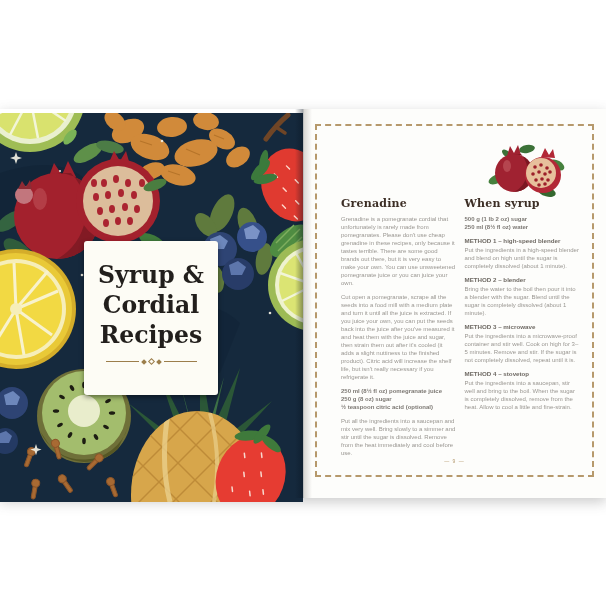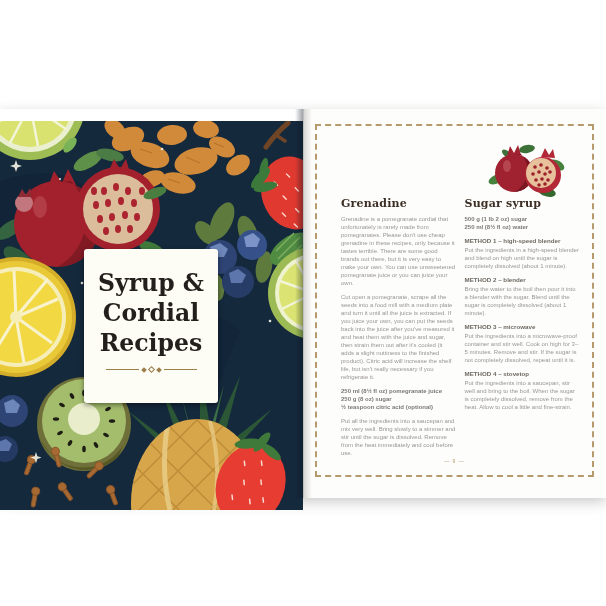--- a/index.html
+++ b/index.html
@@ -3,21 +3,21 @@
 <meta charset="utf-8">
 <style>
   * { margin:0; padding:0; box-sizing:border-box; }
   html,body { width:606px; height:606px; background:#ffffff; overflow:hidden; }
   body { position:relative; font-family:"Liberation Sans", sans-serif; }
 
   .spread { position:absolute; left:0; top:109px; width:606px; height:389px;
             box-shadow:0 4px 12px rgba(70,70,70,.28); }
 
   
-  .left-page { position:absolute; left:0; top:12px; width:303px; height:389px;
+  .left-page { position:absolute; left:0; top:4px; width:303px; height:389px;
                background:#15293d; overflow:hidden; }
   .left-page svg { position:absolute; left:0; top:0; }
 
   .title-card { position:absolute; left:84px; top:128px; width:134px; height:154px;
                 background:#fdfcf5; border-radius:3px; text-align:center;
                 box-shadow:0 2px 5px rgba(0,0,0,.45); padding-top:19px; }
   .card-title { font-family:"DejaVu Serif", serif; font-weight:700; font-size:25px;
                 line-height:30px; color:#221f1c; transform:scaleX(.94); }
   .divider { display:flex; align-items:center; justify-content:center; gap:3px; margin-top:9px; }
   .divider .line { width:33px; height:1px; background:#9c7e4b; }
@@ -387,21 +387,21 @@
         <p class="rp-p">Cut open a pomegranate, scrape all the seeds into a food mill with a medium plate and turn it until all the juice is extracted. If you juice your own, you can put the seeds back into the juice after you've measured it and heat them with the juice and sugar, then strain them out after it's cooled (it adds a slight nuttiness to the finished product). Citric acid will increase the shelf life, but isn't really necessary if you refrigerate it.</p>
         <div class="ing-block">
           <div class="rp-ing">250 ml (8½ fl oz) pomegranate juice</div>
           <div class="rp-ing">250 g (8 oz) sugar</div>
           <div class="rp-ing">½ teaspoon citric acid (optional)</div>
         </div>
         <p class="rp-p">Put all the ingredients into a saucepan and mix very well. Bring slowly to a simmer and stir until the sugar is dissolved. Remove from the heat immediately and cool before use.</p>
       </div>
 
       <div class="col">
-        <div class="rp-h">Sugar syrup</div>
+        <div class="rp-h">When syrup</div>
         <div class="ing-block">
           <div class="rp-ing">500 g (1 lb 2 oz) sugar</div>
           <div class="rp-ing">250 ml (8½ fl oz) water</div>
         </div>
         <div class="rp-mlabel">METHOD 1 – high-speed blender</div>
         <p class="rp-p">Put the ingredients in a high-speed blender and blend on high until the sugar is completely dissolved (about 1 minute).</p>
         <div class="rp-mlabel">METHOD 2 – blender</div>
         <p class="rp-p">Bring the water to the boil then pour it into a blender with the sugar. Blend until the sugar is completely dissolved (about 1 minute).</p>
         <div class="rp-mlabel">METHOD 3 – microwave</div>
         <p class="rp-p">Put the ingredients into a microwave-proof container and stir well. Cook on high for 3–5 minutes. Remove and stir. If the sugar is not completely dissolved, repeat until it is.</p>

